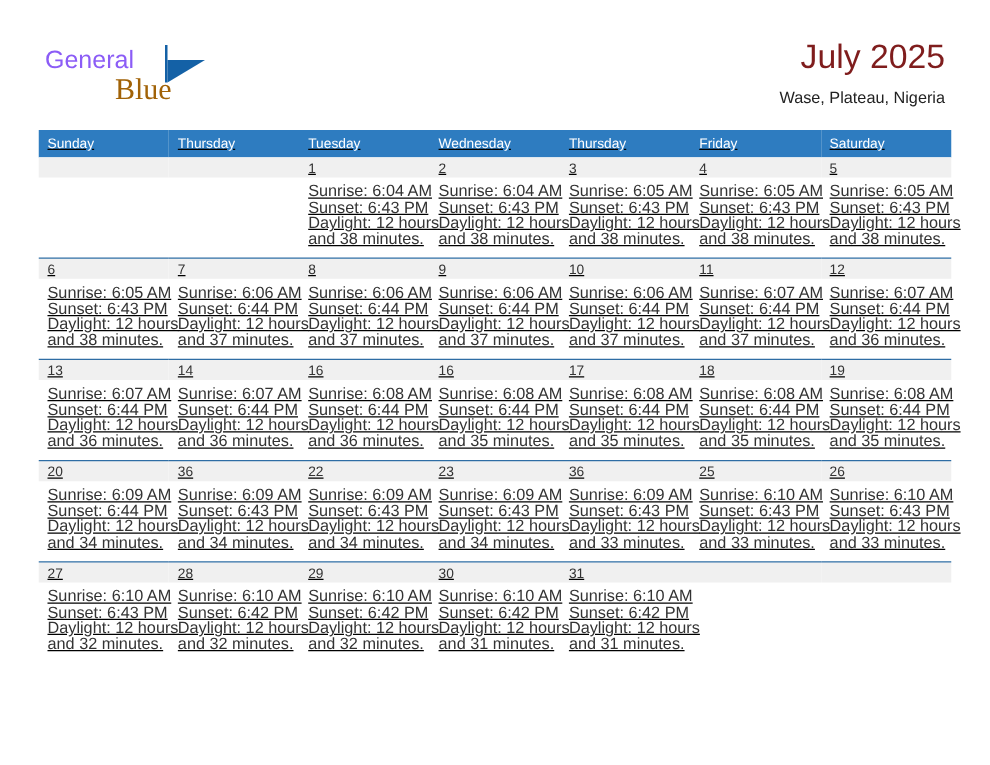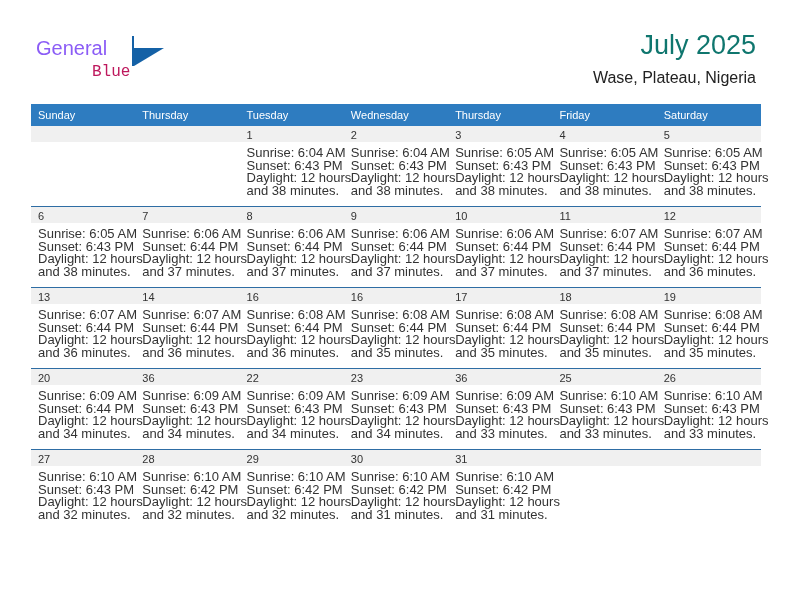--- a/index.html
+++ b/index.html
@@ -44,24 +44,24 @@
     font-size: 20px;
     color: #8b5cf6;
     letter-spacing: 0px;
     line-height: 28px;
     font-family: "Liberation Sans", sans-serif;
   }
   .brand-blue {
     position: absolute;
     left: 56px;
     top: 24px;
-    font-size: 16px;
-    color: #be185d;
+    font-size: 24px;
+    color: #a16207;
     line-height: 28px;
-    font-family: Liberation Mono, monospace;
+    font-family: Liberation Serif, serif;
   }
   .brand-triangle {
     position: absolute;
     left: 98px;
     top: 14px;
     width: 0;
     height: 0;
     border-left: 30px solid #1461a6;
     border-bottom: 18px solid transparent;
   }
@@ -75,40 +75,41 @@
   }
 
   .title-block {
     position: absolute;
     right: 0;
     top: 0;
     text-align: right;
   }
   .cal-title {
     font-size: 27px;
-    color: #0f766e;
+    color: #7f1d1d;
     line-height: 34px;
     white-space: nowrap;
   }
   .cal-subtitle {
     margin-top: 8px;
-    font-size: 16px;
+    font-size: 13px;
     color: #222222;
     line-height: 16px;
     white-space: nowrap;
   }
 
   
   .calendar {
     position: absolute;
     left: 31px;
     top: 104px;
     width: 730px;
     border-collapse: collapse;
     table-layout: fixed;
+    text-decoration: underline;
   }
   .calendar th {
     background: #2e7cc0;
     color: #ffffff;
     font-size: 11px;
     font-weight: normal;
     text-align: left;
     padding: 5px 0 5px 7px;
     height: 11px;
     border: none;

